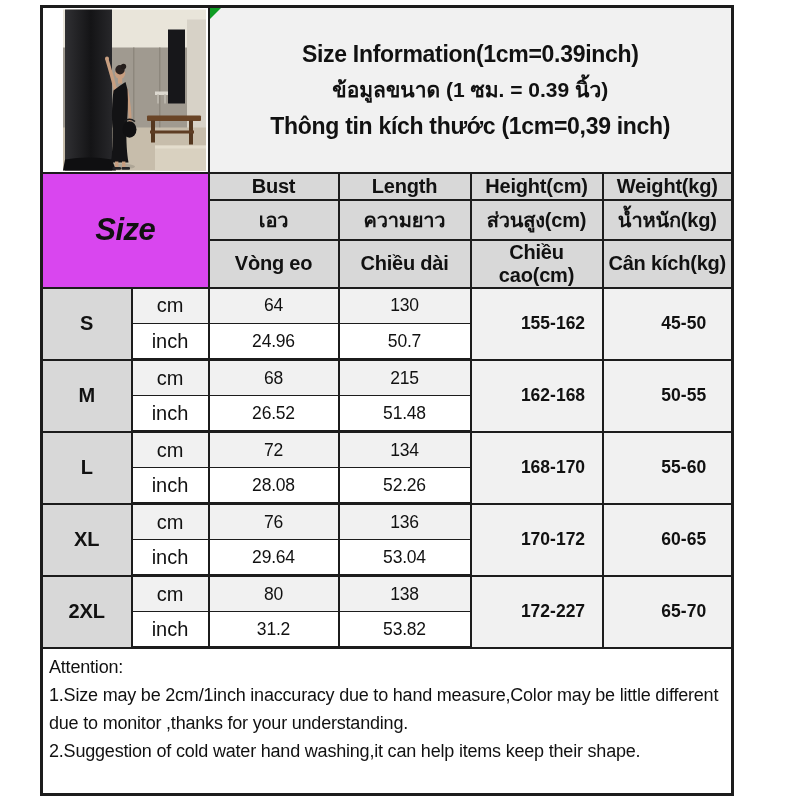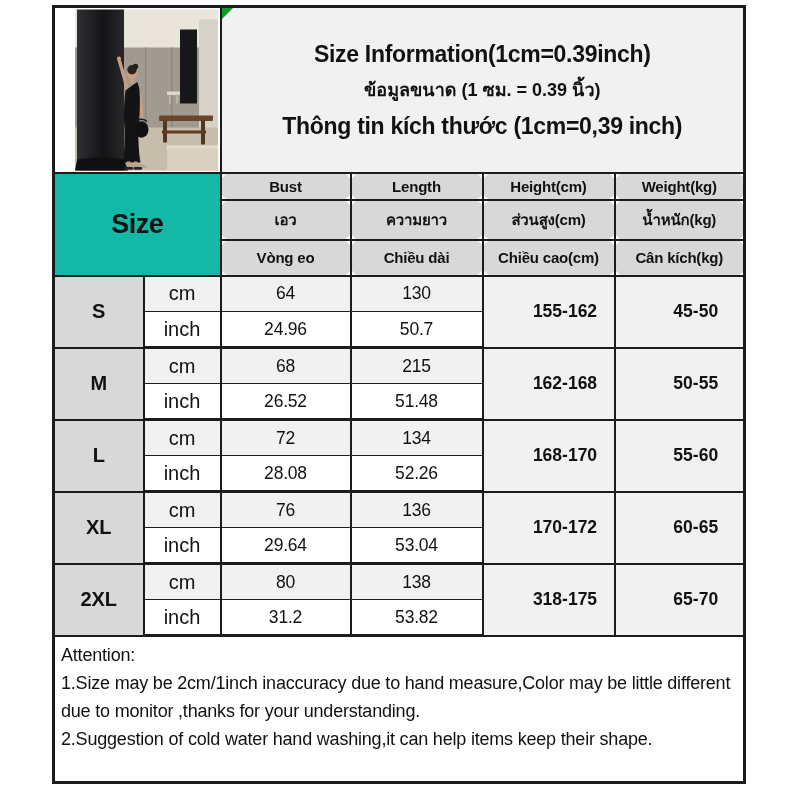--- a/index.html
+++ b/index.html
@@ -1,43 +1,43 @@
 <!DOCTYPE html>
 <html><head>
 <meta charset="utf-8">
 <style>
   html,body{margin:0;padding:0;}
   body{
     width:800px;height:800px;background:#ffffff;position:relative;
     font-family:"Liberation Sans","DejaVu Sans",sans-serif;color:#111;
     -webkit-font-smoothing:antialiased;
   }
-  .sheet{position:absolute;left:52px;top:5px;}
+  .sheet{position:absolute;left:40px;top:5px;}
   table{border-collapse:collapse;table-layout:fixed;border:3px solid #1c1c1c;}
   td{border:2px solid #1c1c1c;text-align:center;vertical-align:middle;padding:0;overflow:hidden;}
   col.c-size{width:90px}col.c-unit{width:77px}
   col.c-bust{width:130px}col.c-len{width:132px}col.c-hgt{width:132px}col.c-wgt{width:130px}
 
   .tr-photo{height:166px}
   .tr-h1{height:27px}.tr-h2{height:40px}.tr-h3{height:36px}
   .tr-data{height:36px}
   .tr-att{height:147px}
 
   .photo-cell{background:#ffffff;vertical-align:top;}
   .photo-wrap{width:143px;height:162px;margin:1px 2px 0 auto;}
   .photo-wrap svg{display:block;width:143px;height:162px;}
 
   .title-cell{background:#f1f1f1;position:relative;}
   .title-l1,.title-l3{font-size:23px;font-weight:bold;line-height:36px;letter-spacing:-0.3px;}
-  .title-l2{font-size:18px;font-weight:bold;line-height:36px;}
+  .title-l2{font-size:21px;font-weight:bold;line-height:36px;}
   .green-tri{position:absolute;top:0;left:0;width:0;height:0;
     border-top:11px solid #0f9d24;border-right:11px solid transparent;}
 
-  .hdr{background:#d8d8d8;font-weight:bold;font-size:15px;letter-spacing:-0.2px;border-radius:10px;}
-  .size-big{background:#14b8a6;font-weight:bold;font-size:27px;letter-spacing:-0.5px;}
+  .hdr{background:#d8d8d8;font-weight:bold;font-size:20px;letter-spacing:-0.2px;}
+  .size-big{background:#d946ef;font-weight:bold;font-size:31px;letter-spacing:-0.5px;font-style:italic;}
   .size-label{background:#d8d8d8;font-weight:bold;font-size:20px;}
   .unit{font-weight:normal;font-size:20px;}
   .val{font-weight:normal;font-size:17.5px;letter-spacing:-0.2px;margin-top:8px;}
   tr.r-cm td.shade{background:#f1f1f1;}
   tr.r-cm td{border-bottom-width:1px;}
   tr.r-inch td{border-top-width:1px;background:#ffffff;}
   td.merged{background:#f1f1f1;font-weight:bold;font-size:17.5px;border-bottom-width:3px;padding-left:33px;}
   tr.block-end td{border-bottom-width:3px;text-align:center;}
 
   .att-cell{background:#ffffff;text-align:left;vertical-align:top;padding:4px 8px 0 6px;}
@@ -189,21 +189,21 @@
     <td class="unit">inch</td>
     <td class="val">29.64</td>
     <td class="val">53.04</td>
   </tr>
 
   <tr class="tr-data r-cm">
     <td class="size-label" rowspan="2">2XL</td>
     <td class="unit shade">cm</td>
     <td class="val shade">80</td>
     <td class="val shade">138</td>
-    <td class="merged" rowspan="2">318-175</td>
+    <td class="merged" rowspan="2">172-227</td>
     <td class="merged" rowspan="2">65-70</td>
   </tr>
   <tr class="tr-data r-inch block-end">
     <td class="unit">inch</td>
     <td class="val">31.2</td>
     <td class="val">53.82</td>
   </tr>
 
   <tr class="tr-att">
     <td class="att-cell" colspan="6">

